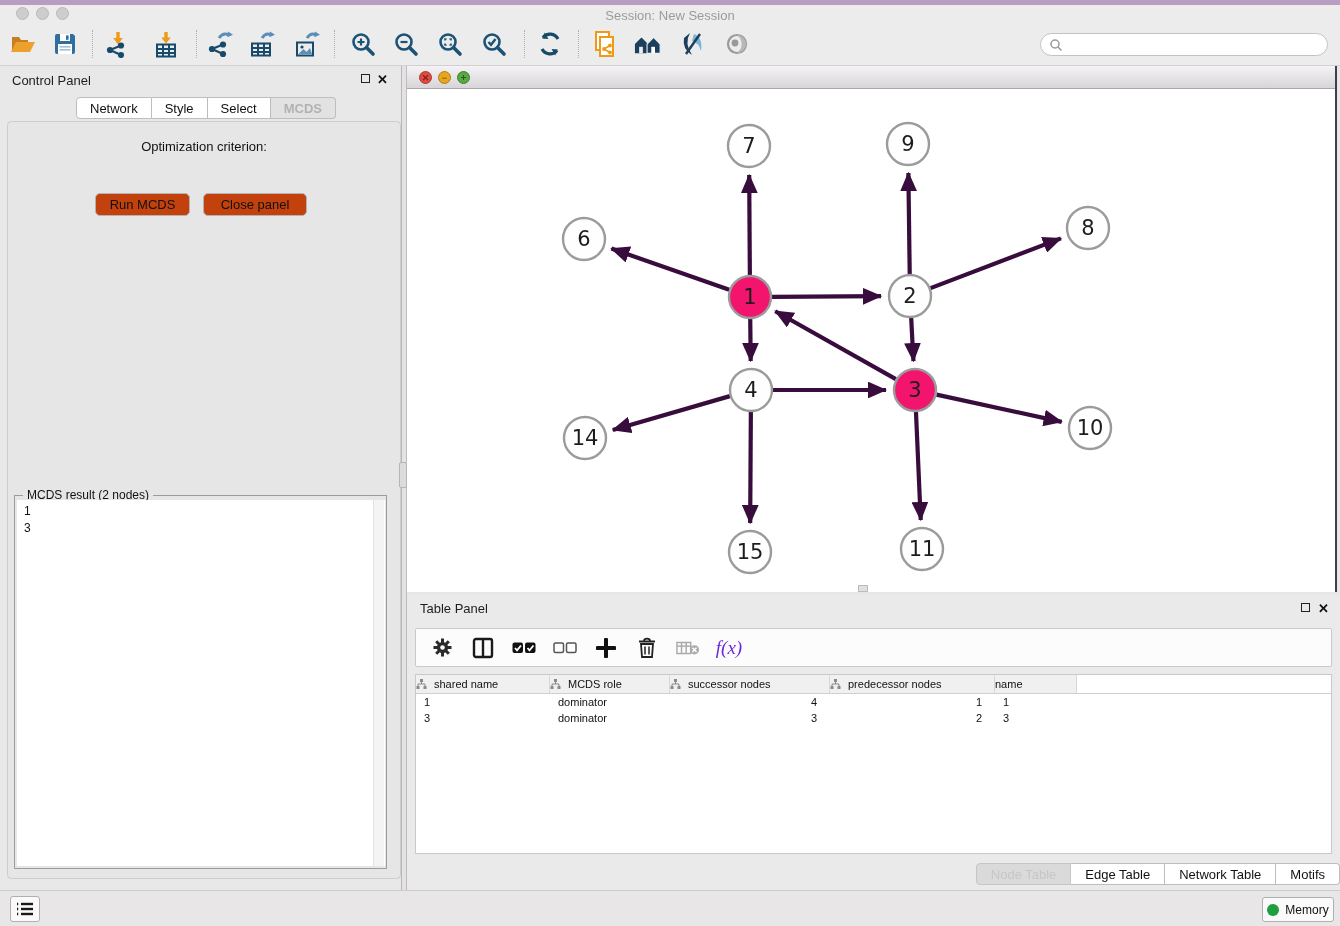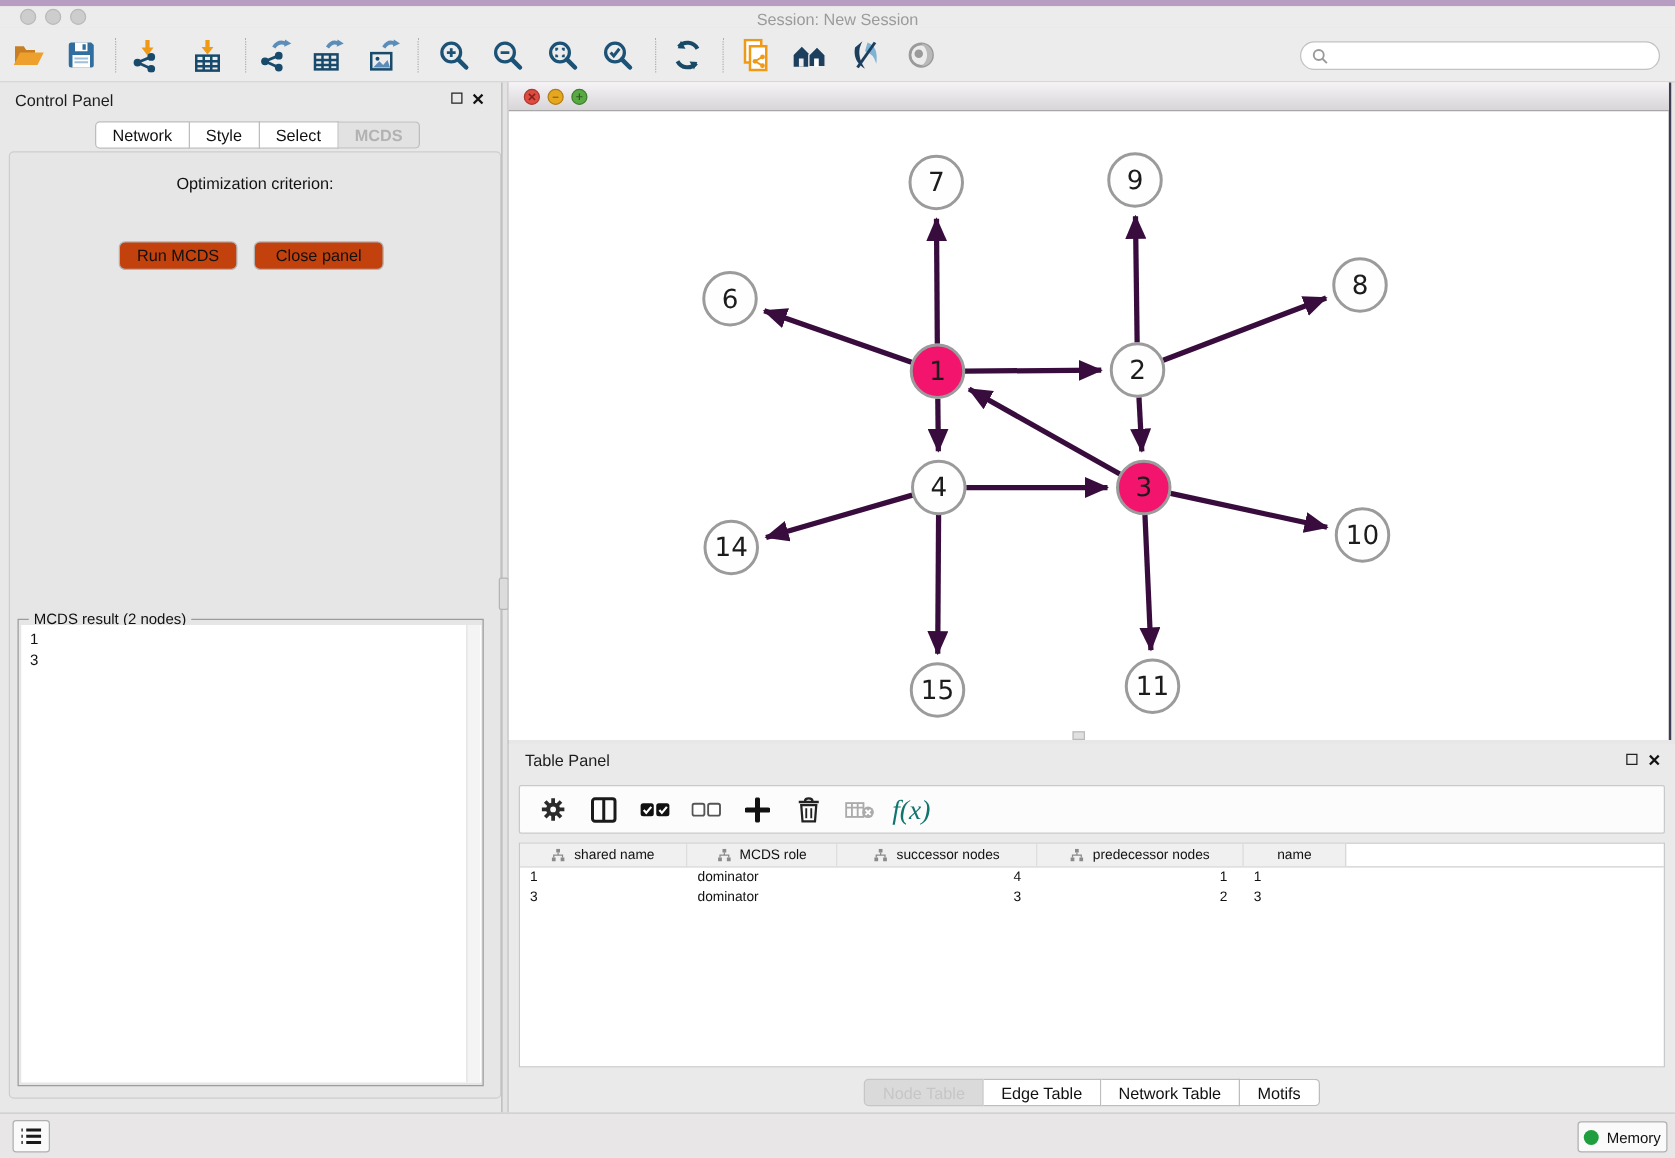--- a/index.html
+++ b/index.html
@@ -47,27 +47,27 @@
   .netwin-titlebar { position:absolute; left:0; top:0; width:100%; height:23px; background:linear-gradient(#f5f3f5,#d8d5d8); border-bottom:1px solid #a8a8a8; }
   .nt-light { position:absolute; top:5px; width:13px; height:13px; border-radius:50%; font-size:9px; font-weight:bold; display:flex; align-items:center; justify-content:center; }
   .netwin-title { position:absolute; top:4px; width:100%; text-align:center; font-size:13px; color:#2e2e2e; }
   .hgrip { left:858px; top:585px; width:10px; height:7px; background:#e0e0e0; border:1px solid #bbb; }
 
   
   .tpanel { left:407px; top:595px; width:933px; height:295px; background:#eaeaea; }
   .tpanel-title { position:absolute; left:13px; top:6px; font-size:13px; color:#1d1d1d; }
   .ttoolbar { position:absolute; left:8px; top:33px; width:917px; height:39px; background:#fcfcfc; border:1px solid #c9c9c9; border-radius:2px; display:flex; align-items:center; gap:17px; padding-left:14px; }
   .ttb { width:24px; height:24px; display:flex; align-items:center; justify-content:center; }
-  .fx { font-family:"Liberation Serif", serif; font-style:italic; font-size:22px; color:#0f766e; }
+  .fx { font-family:"Liberation Serif", serif; font-style:italic; font-size:19px; color:#6d28d9; }
   .ttable { position:absolute; left:8px; top:79px; width:917px; height:180px; background:#fff; border:1px solid #c9c9c9; }
   .thead { display:flex; height:19px; border-bottom:1px solid #cfcfcf; }
-  .th { background:#f0f0f0; border-right:1px solid #d8d8d8; display:flex; align-items:center; justify-content:center; gap:7px; font-size:11px; color:#111; }
+  .th { background:#f0f0f0; border-right:1px solid #d8d8d8; display:flex; align-items:center; gap:7px; font-size:11px; color:#111; }
   .trow { display:flex; height:16px; align-items:center; font-size:11px; color:#111; }
   .td { overflow:hidden; white-space:nowrap; }
-  .tab-bar { position:absolute; left:0; right:0; top:268px; display:flex; justify-content:center; }
+  .tab-bar { position:absolute; left:0; right:0; top:268px; display:flex; justify-content:flex-end; }
   .ttab { height:22px; padding:0 14px; background:#fff; border:1px solid #bdbdbd; border-left:none; font-size:13px; color:#111; display:flex; align-items:center; }
   .ttab:first-child { border-left:1px solid #bdbdbd; border-radius:4px 0 0 4px; }
   .ttab:last-child { border-radius:0 4px 4px 0; }
   .ttab.sel { background:#dadada; color:#c6c6c6; border-color:#c6c6c6; }
 
   
   .statusbar { left:0; top:890px; width:1340px; height:36px; background:#e8e6e7; border-top:1px solid #cccccc; }
   .sb-btn { position:absolute; background:#fafafa; border:1px solid #b0b0b0; border-radius:3px; display:flex; align-items:center; justify-content:center; }
   .mem-dot { width:12px; height:12px; border-radius:50%; background:#1e9e3e; margin-right:6px; }
   .mem-label { font-size:12px; color:#111; }

